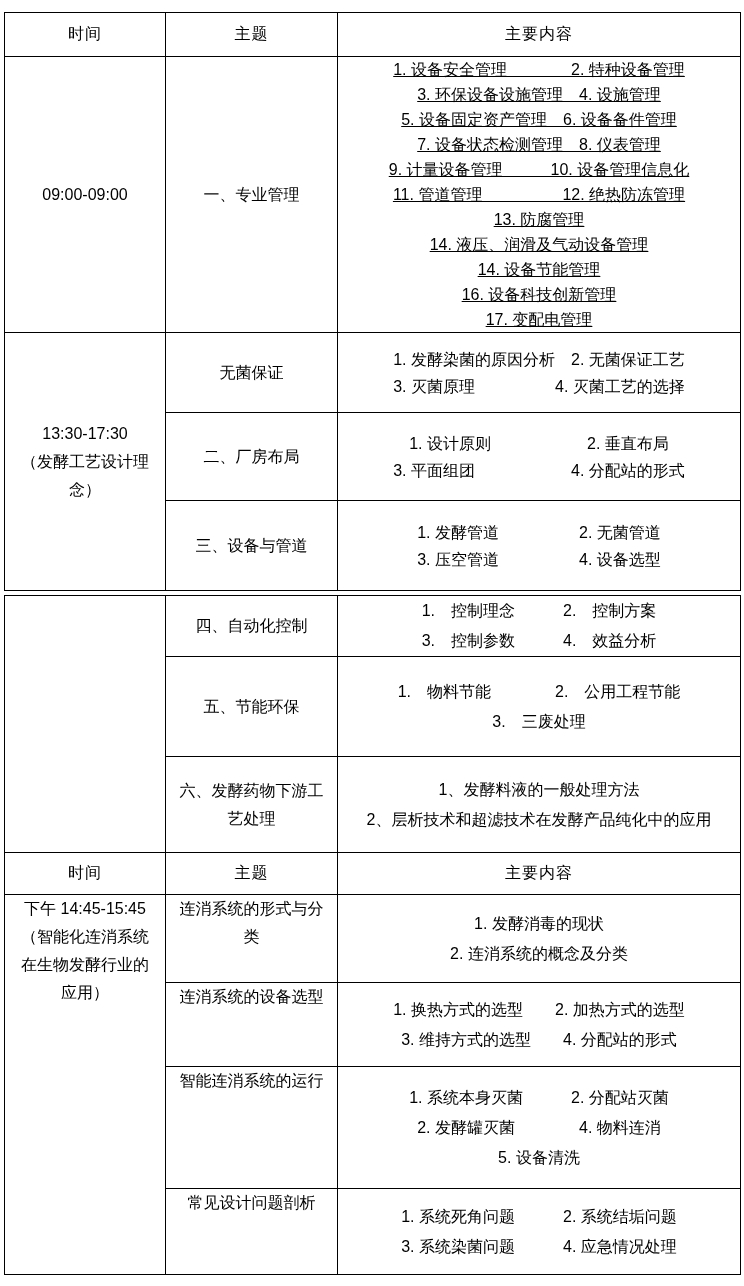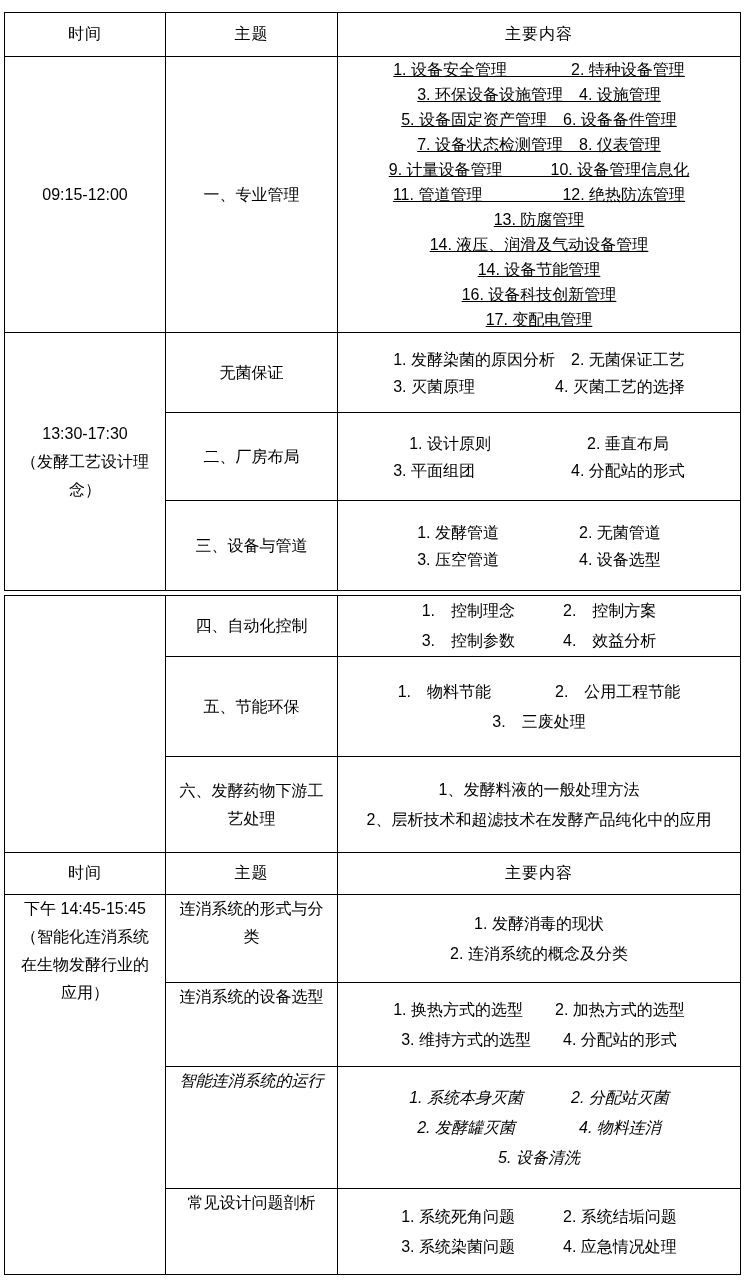--- a/index.html
+++ b/index.html
@@ -74,21 +74,21 @@
       <col style="width:172px">
       <col style="width:403px">
     </colgroup>
     <tbody>
         <tr style="height: 44px;">
           <th>时间</th>
           <th>主题</th>
           <th>主要内容</th>
         </tr>
         <tr style="height: 276px;">
-          <td class="time-cell" rowspan="1">09:15-12:00</td>
+          <td class="time-cell" rowspan="1">09:00-09:00</td>
           <td class="topic-cell">一、专业管理</td>
           <td class="content-cell dense">
             <div class="content-line">1. 设备安全管理　　　　2. 特种设备管理</div>
             <div class="content-line">3. 环保设备设施管理　4. 设施管理</div>
             <div class="content-line">5. 设备固定资产管理　6. 设备备件管理</div>
             <div class="content-line">7. 设备状态检测管理　8. 仪表管理</div>
             <div class="content-line">9. 计量设备管理　　　10. 设备管理信息化</div>
             <div class="content-line">11. 管道管理　　　　　12. 绝热防冻管理</div>
             <div class="content-line">13. 防腐管理</div>
             <div class="content-line">14. 液压、润滑及气动设备管理</div>
@@ -173,21 +173,21 @@
             <div class="content-line">2. 连消系统的概念及分类</div>
           </td>
         </tr>
         <tr style="height: 84px;">
           <td class="topic-cell vtop">连消系统的设备选型</td>
           <td class="content-cell">
             <div class="content-line">1. 换热方式的选型　　2. 加热方式的选型</div>
             <div class="content-line">3. 维持方式的选型　　4. 分配站的形式</div>
           </td>
         </tr>
-        <tr style="height: 122px; font-style: italic;">
+        <tr style="height: 122px;">
           <td class="topic-cell vtop">智能连消系统的运行</td>
           <td class="content-cell">
             <div class="content-line">1. 系统本身灭菌　　　2. 分配站灭菌</div>
             <div class="content-line">2. 发酵罐灭菌　　　　4. 物料连消</div>
             <div class="content-line">5. 设备清洗</div>
           </td>
         </tr>
         <tr style="height: 86px;">
           <td class="topic-cell vtop">常见设计问题剖析</td>
           <td class="content-cell">

